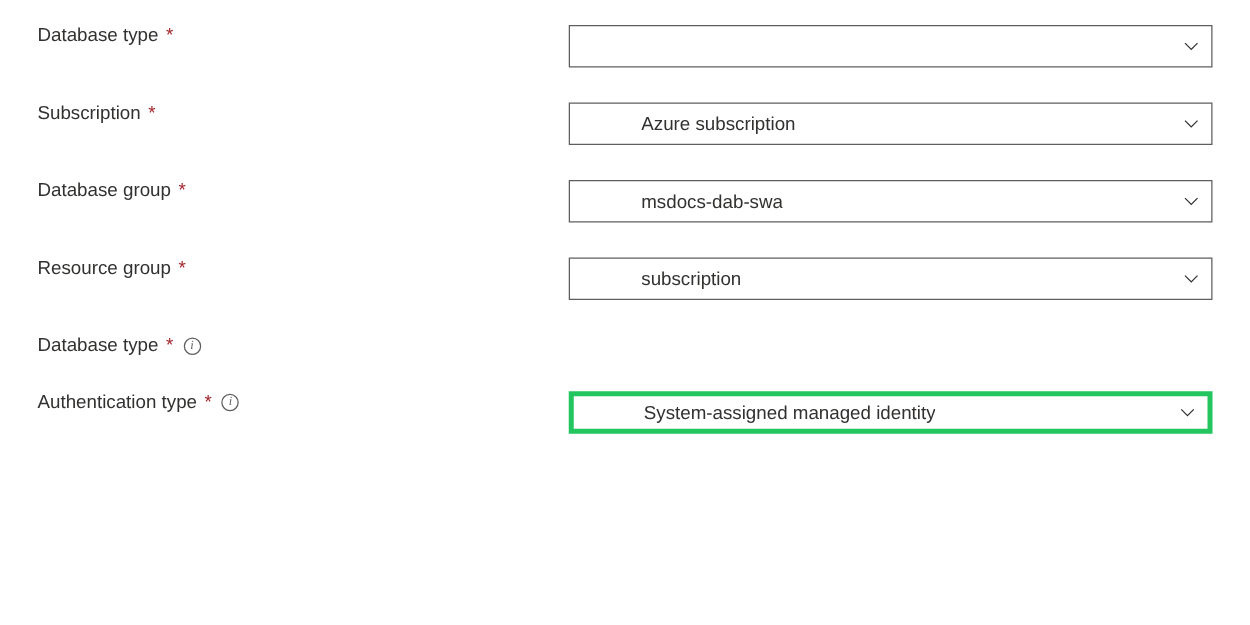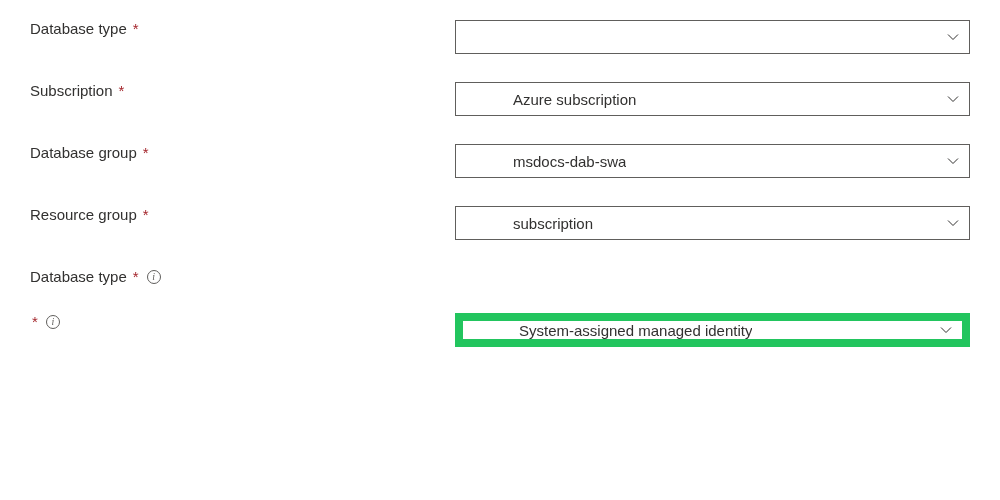--- a/index.html
+++ b/index.html
@@ -64,21 +64,21 @@
       border: 1px solid #605e5c;
       background: #ffffff;
       display: flex;
       align-items: center;
       padding: 0 36px 0 12px;
       cursor: pointer;
       font-size: 15px;
       color: #323130;
     }
     .dropdown.focused {
-      border: 8px solid #22c55e;
+      border: 4px solid #22c55e;
       padding: 0 35px 0 11px;
     }
     .dropdown-chevron {
       position: absolute;
       right: 10px;
       top: 50%;
       transform: translateY(-50%);
       width: 12px;
       height: 12px;
       pointer-events: none;
@@ -167,20 +167,21 @@
 <div class="form-row">
   <div class="form-label-cell">
     <span class="form-label">Database type</span>
     <span class="required-asterisk">*</span>
     <span class="info-icon">i</span>
   </div>
 </div>
 
 <div class="form-row">
   <div class="form-label-cell">
+    <span class="form-label">Authentication type</span>
     <span class="required-asterisk">*</span>
     <span class="info-icon">i</span>
   </div>
   <div class="form-control-cell">
     <div class="dropdown focused">
       <span class="dropdown-value">System-assigned managed identity</span>
       <span class="dropdown-chevron">
         <svg width="12" height="12" viewBox="0 0 12 12">
             <path d="M1 3.5 L6 8.5 L11 3.5" fill="none" stroke="#323130" stroke-width="1"></path>
           </svg>

